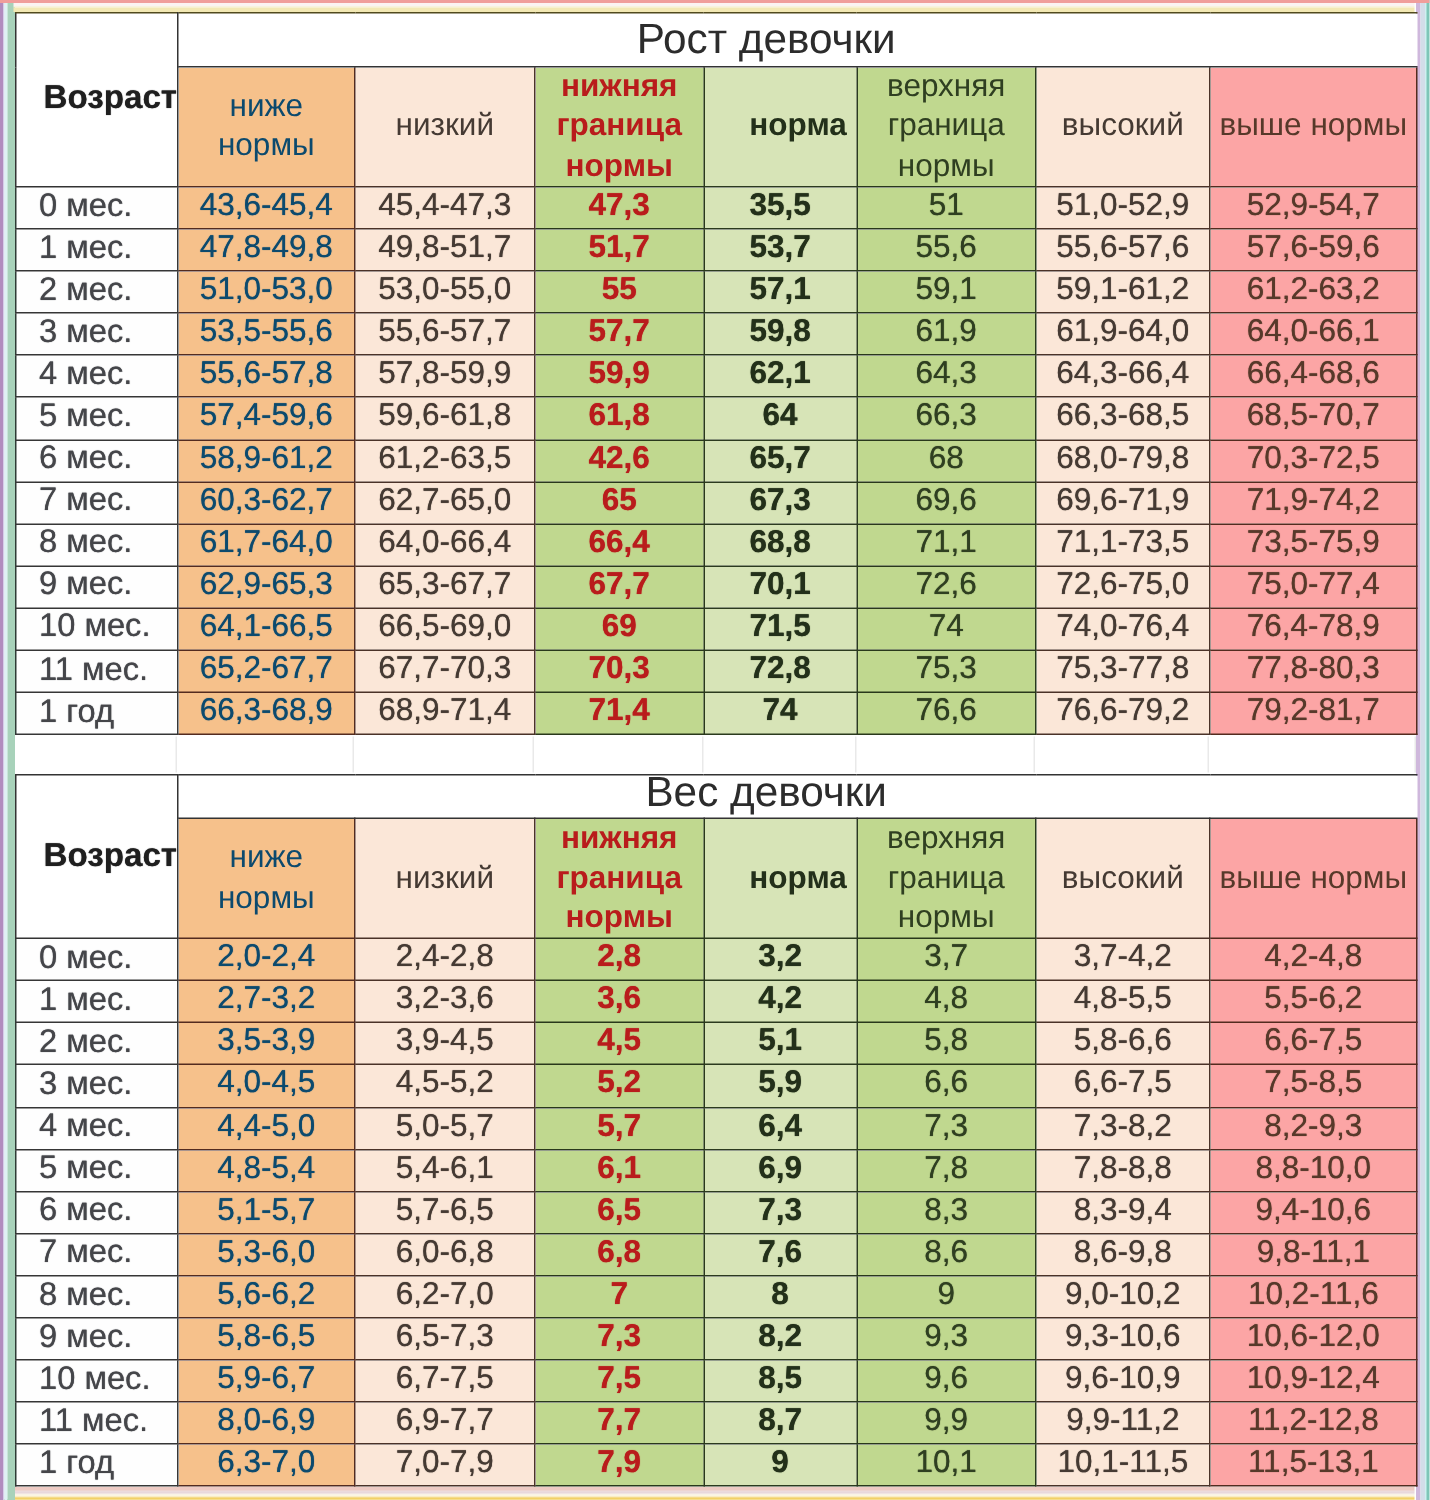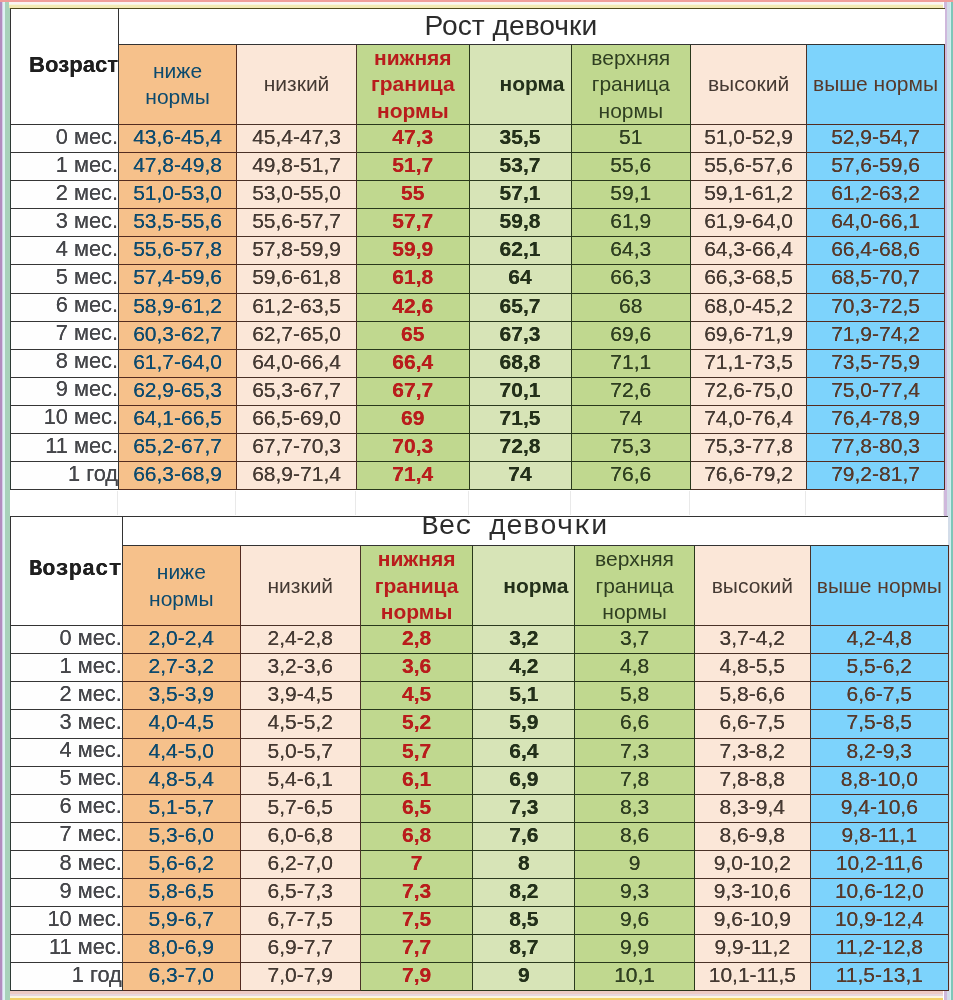--- a/index.html
+++ b/index.html
@@ -50,39 +50,39 @@
   }
   .tbl td.agehead{
     background:#ffffff;
     font-weight:bold;
     font-size:22.1px;
     color:#1f1f1f;
     padding-left:18px;
   }
   .tbl td.hdr{font-size:21px;color:#3d3d2c;white-space:normal;line-height:1.253;}
   .tbl td.hdr-b{font-weight:bold;color:#232318;padding-left:24px;}
-  .tbl td.age{background:#fefefe;color:#45464a;text-align:right;padding-left:15px;font-size:21.8px;}
+  .tbl td.age{background:#fefefe;color:#45464a;text-align:left;padding-left:15px;font-size:21.8px;}
   .tbl td.c1{background:#f6c18b;color:#0c4a6e;border-color:#532b1f;}
   .tbl td.c2{background:#fbe7d8;color:#453a33;border-color:#4a3228;}
   .tbl td.c3{background:#c0d88f;color:#b91c1c;border-color:#29381b;font-weight:bold;}
   .tbl td.c4{background:#d7e4b7;font-weight:bold;color:#23301a;border-color:#2b3a1e;}
   .tbl td.c5{background:#c0d88f;color:#2f3f21;border-color:#29381b;}
   .tbl td.c6{background:#fbe7d8;color:#453a33;border-color:#4a3228;}
-  .tbl td.c7{background:#7dd3fc;color:#57392a;border-color:#532b1f;}
+  .tbl td.c7{background:#fca5a5;color:#57392a;border-color:#532b1f;}
   .tbl td.age{border-color:#363636;}
   .tbl tr td.age{border-left-color:#2d3b35;}
   .tbl tr.trow td{height:27.1px;}
   .tbl td span.v{position:relative;top:-1.5px;display:inline-block;text-shadow:0 0 0.6px currentColor;}
   .tbl1 td.title span.tv{position:relative;top:-1px;display:inline-block;}
   .tbl2 td.title span.tv{position:relative;top:-4px;display:inline-block;}
   .tbl1 tr.ttitle td{border-top-color:#514a1e;}
   .tbl1 tr.thdr td{height:77px;}
   .tbl1 tr.ttitle td{height:35px;}
   .tbl2 tr.thdr td{height:73px;}
-  .tbl2 tr.ttitle td{height:25px;font-family:Liberation Mono, monospace;}
+  .tbl2 tr.ttitle td{height:25px;}
 </style>
 </head>
 <body>
 
 <div class="page">
     <div class="blurwrap">
 <div class="strip s-left-purple"></div>
 <div class="strip s-left-lav"></div>
 <div class="strip s-left-cyan"></div>
 <div class="strip s-left-green"></div>
@@ -191,21 +191,21 @@
 <td class="c6"><span class="v">66,3-68,5</span></td>
 <td class="c7"><span class="v">68,5-70,7</span></td>
 </tr>
 <tr class="trow">
 <td class="age"><span class="v">6 мес.</span></td>
 <td class="c1"><span class="v">58,9-61,2</span></td>
 <td class="c2"><span class="v">61,2-63,5</span></td>
 <td class="c3"><span class="v">42,6</span></td>
 <td class="c4"><span class="v">65,7</span></td>
 <td class="c5"><span class="v">68</span></td>
-<td class="c6"><span class="v">68,0-45,2</span></td>
+<td class="c6"><span class="v">68,0-79,8</span></td>
 <td class="c7"><span class="v">70,3-72,5</span></td>
 </tr>
 <tr class="trow">
 <td class="age"><span class="v">7 мес.</span></td>
 <td class="c1"><span class="v">60,3-62,7</span></td>
 <td class="c2"><span class="v">62,7-65,0</span></td>
 <td class="c3"><span class="v">65</span></td>
 <td class="c4"><span class="v">67,3</span></td>
 <td class="c5"><span class="v">69,6</span></td>
 <td class="c6"><span class="v">69,6-71,9</span></td>

